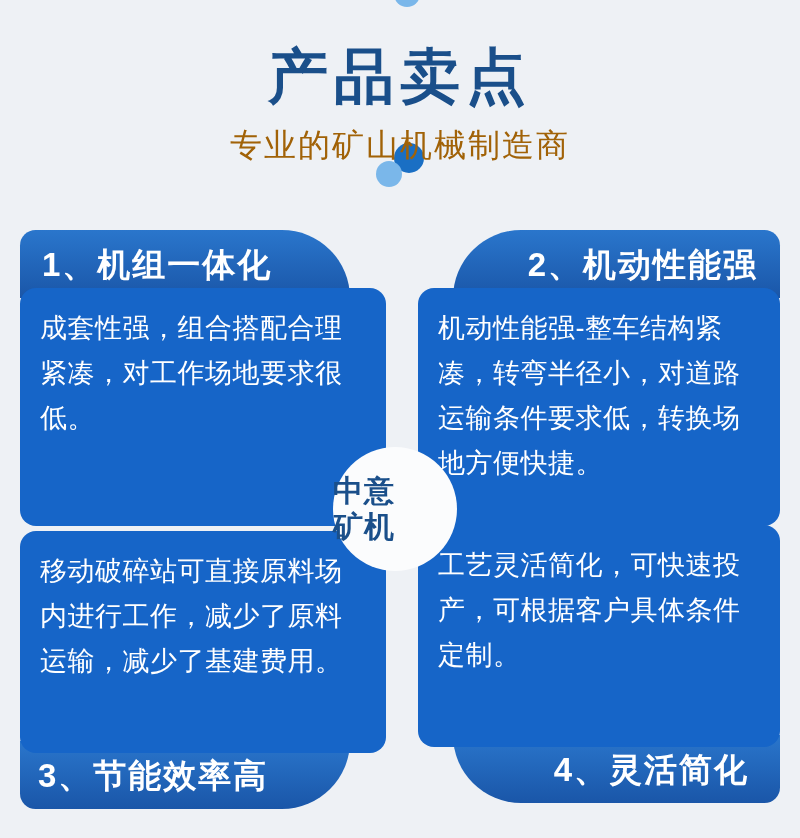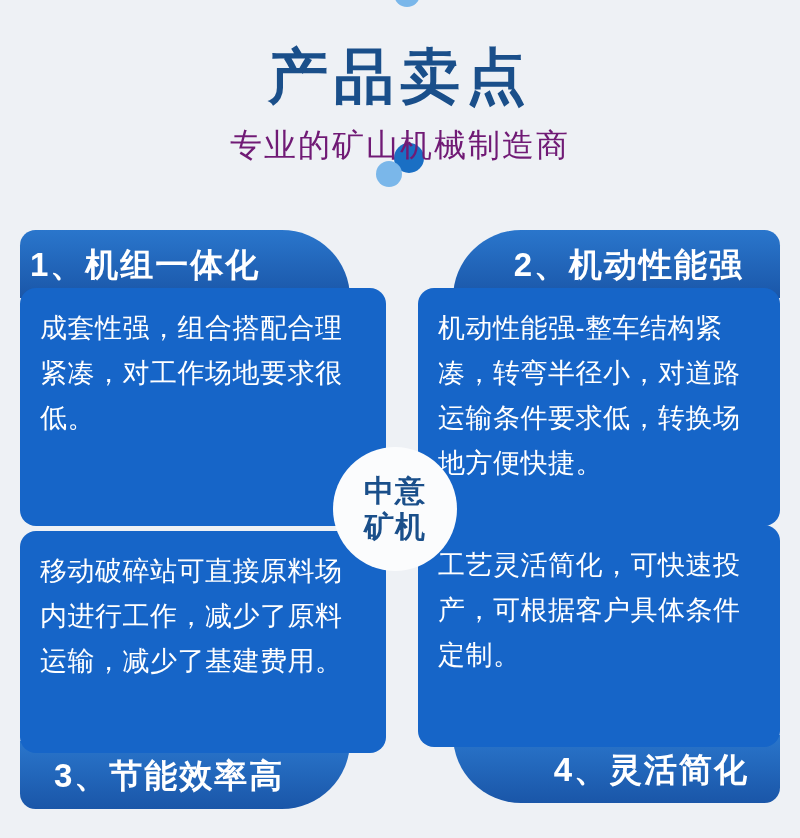--- a/index.html
+++ b/index.html
@@ -73,21 +73,21 @@
     left: 2px; top: 20px;
     background: #7ab7ea;
   }
   .page-subtitle {
     position: absolute;
     left: 0;
     top: 124px;
     width: 800px;
     text-align: center;
     font-size: 32px;
-    color: #701a75;
+    color: #a16207;
     letter-spacing: 2px;
     white-space: nowrap;
   }
 
   
   .cards {
     position: absolute;
     left: 0;
     top: 200px;
     width: 800px;
@@ -120,52 +120,52 @@
     align-items: center;
     z-index: 1;
     white-space: nowrap;
   }
 
   
   #card1 { left: 20px; top: 30px; width: 366px; height: 296px; }
   #card1 .card-head {
     left: 0; top: 0; width: 330px; height: 68px;
     border-radius: 16px 70px 0 0;
-    padding-left: 10px;
+    padding-left: 22px;
     justify-content: flex-start;
   }
   #card1 .card-body {
     left: 0; top: 58px; width: 366px; height: 238px;
     border-radius: 16px 16px 16px 16px;
     font-family: Liberation Serif, serif;
   }
 
   
   #card2 { left: 418px; top: 30px; width: 362px; height: 296px; }
   #card2 .card-head {
     left: 35px; top: 0; width: 327px; height: 68px;
     border-radius: 70px 16px 0 0;
-    padding-right: 36px;
+    padding-right: 22px;
     justify-content: flex-end;
   }
   #card2 .card-body {
     left: 0; top: 58px; width: 362px; height: 238px;
     border-radius: 16px;
   }
 
   
   #card3 { left: 20px; top: 331px; width: 440px; height: 278px; }
   #card3 .card-body {
     left: 0; top: 0; width: 366px; height: 222px;
     border-radius: 16px;
   }
   #card3 .card-head {
     left: 0; bottom: 0; width: 330px; height: 68px;
     border-radius: 0 0 70px 16px;
-    padding-left: 34px;
+    padding-left: 18px;
     justify-content: flex-start;
     background: linear-gradient(180deg, #2a76cc 0%, #1a56a8 100%);
   }
 
   
   #card4 { left: 418px; top: 325px; width: 362px; height: 278px; }
   #card4 .card-body {
     left: 0; top: 0; width: 362px; height: 222px;
     border-radius: 16px;
   }
@@ -182,21 +182,20 @@
     position: absolute;
     left: 333px;
     top: 447px;
     width: 124px;
     height: 124px;
     border-radius: 50%;
     background: #fbfcfd;
     z-index: 10;
     display: flex;
     flex-direction: column;
-    align-items: center;
     justify-content: center;
     color: #1a4f8a;
     font-weight: bold;
     font-size: 30px;
     line-height: 36px;
     letter-spacing: 1px;
   }
   .center-badge span { display: block; }
 </style>
 </head>

